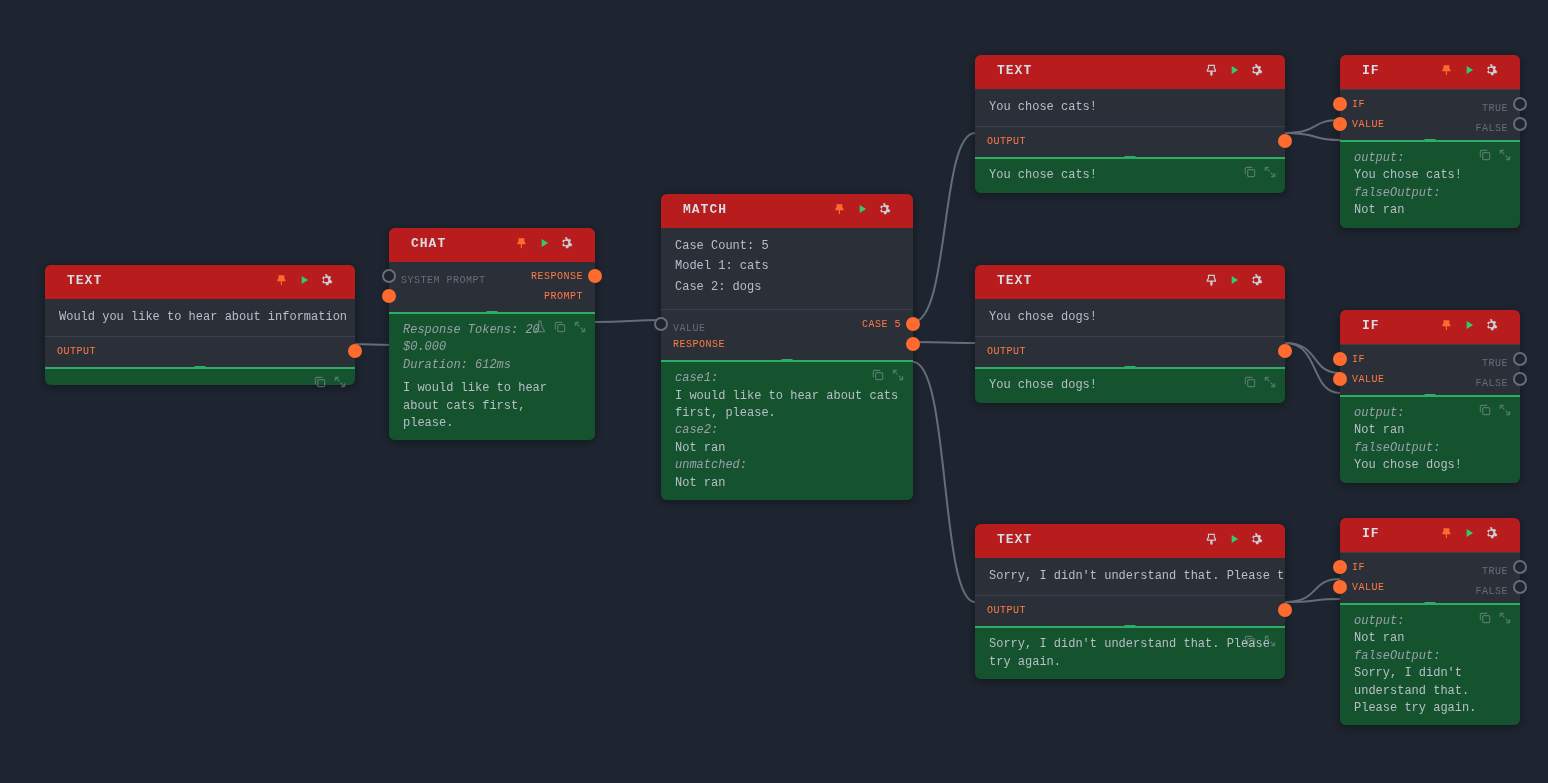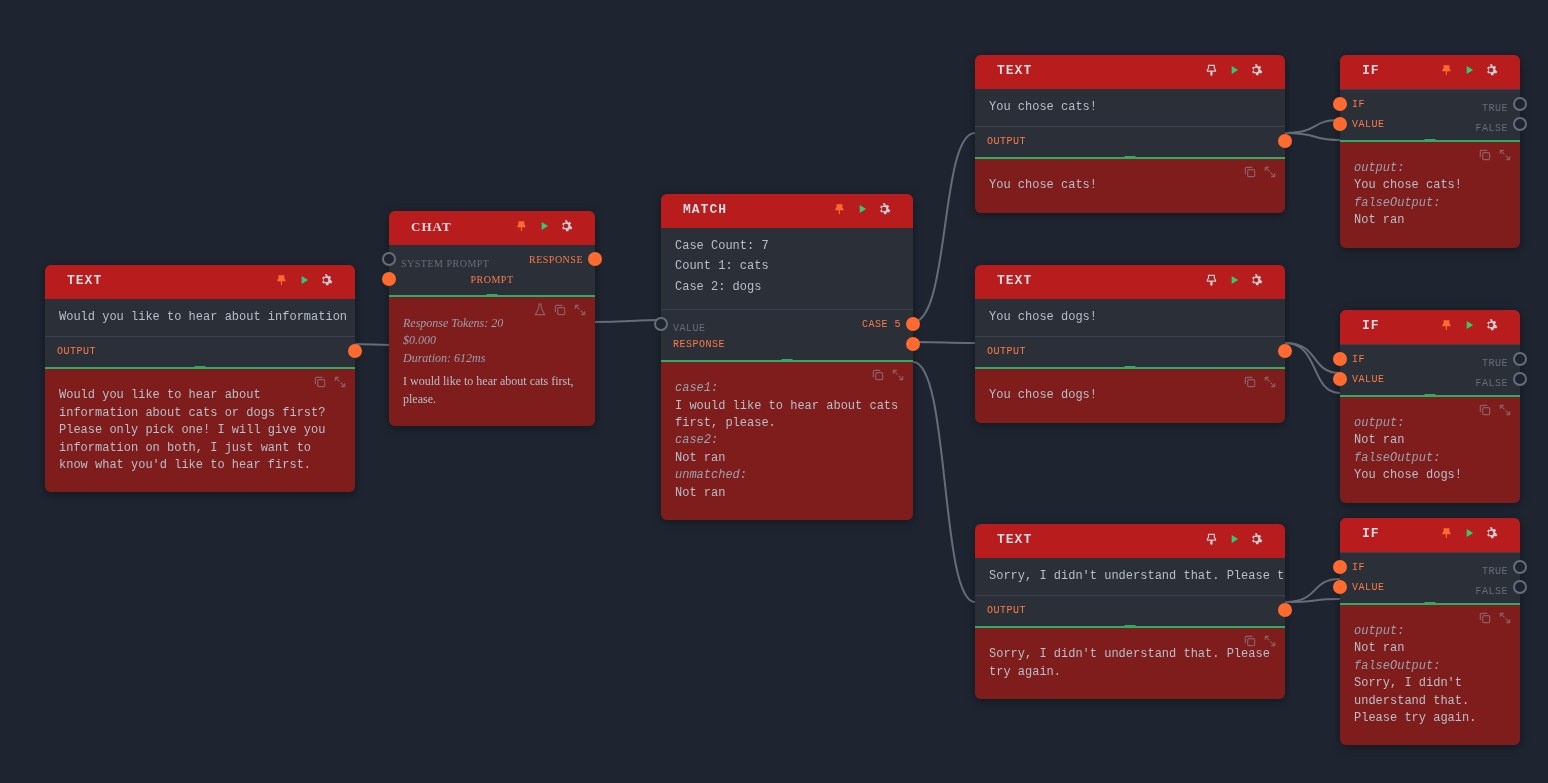--- a/index.html
+++ b/index.html
@@ -52,21 +52,21 @@
   min-height: 18px;
 }
 .port-row {
   display: flex;
   justify-content: flex-start;
   align-items: center;
   height: 20px;
   padding: 0 4px;
   position: relative;
 }
-.port-row.left { justify-content: center; }
+.port-row.left { justify-content: flex-end; }
 .port-row.both { justify-content: space-between; }
 .port-label {
   font-size: 10px;
   letter-spacing: 0.5px;
   margin: 0 8px;
 }
 .port-label.orange { color: #ff7a45; }
 .port-label.gray { color: #676d78; margin-top: 8px; }
 .port-dot {
   position: absolute;
@@ -91,22 +91,22 @@
   position: absolute;
   left: 50%;
   top: -1px;
   transform: translateX(-50%);
   width: 0; height: 0;
   border-left: 6px solid transparent;
   border-right: 6px solid transparent;
   border-top: 6px solid #2ecc71;
 }
 .node-output {
-  background: #7f1d1d;
-  padding: 18px 14px;
+  background: #14532d;
+  padding: 8px 14px;
   font-size: 12px;
   line-height: 1.45;
   color: #b8bfc9;
   border-radius: 0 0 6px 6px;
   position: relative;
 }
 .node-output .italic { font-style: italic; color: #9aa0aa; }
 .output-icons {
   position: absolute;
   right: 8px;
@@ -162,25 +162,24 @@
   <div class="node-output">
     <div class="output-icons">
       <span><svg class="small-icon" viewBox="0 0 24 24" fill="none" stroke="#9aa0aa" stroke-width="2">
               <rect x="8" y="8" width="12" height="12" rx="2"></rect>
               <path d="M4 16V6a2 2 0 012-2h10"></path>
             </svg></span>
       <span><svg class="small-icon" viewBox="0 0 24 24" fill="none" stroke="#9aa0aa" stroke-width="2">
               <path d="M4 4h6M4 4v6M4 4l7 7M20 20h-6M20 20v-6M20 20l-7-7"></path>
             </svg></span>
     </div>
-    <div>Would you like to hear about information about cats or dogs first? Please only pick one! I will give you information on both, I just want to know what you'd like to hear first.</div>
-  </div>
-</div>
-
-<div class="node" style="left:389px; top:211px; width:206px;font-family:Liberation Serif, serif;">
+  </div>
+</div>
+
+<div class="node" style="left:389px; top:228px; width:206px;">
   <div class="node-header">
     <span class="node-title">CHAT</span>
     <div class="node-actions">
       <span><svg class="icon" viewBox="0 0 24 24" fill="#ff6b2f">
               <path d="M16 4v5l2 3v2h-6v6l-1 1-1-1v-6H4v-2l2-3V4z"></path>
             </svg></span>
       <span><svg class="icon" viewBox="0 0 24 24" fill="#2ecc71">
               <path d="M8 5v14l11-7z"></path>
             </svg></span>
       <span><svg class="icon" viewBox="0 0 24 24" fill="#c8cdd4">
@@ -230,22 +229,22 @@
             </svg></span>
       <span><svg class="icon" viewBox="0 0 24 24" fill="#2ecc71">
               <path d="M8 5v14l11-7z"></path>
             </svg></span>
       <span><svg class="icon" viewBox="0 0 24 24" fill="#c8cdd4">
               <path d="M12 8a4 4 0 100 8 4 4 0 000-8zm9 4a7 7 0 01-.1 1.2l2 1.6-2 3.4-2.4-1a7 7 0 01-2 1.2l-.4 2.6h-4l-.4-2.6a7 7 0 01-2-1.2l-2.4 1-2-3.4 2-1.6a7 7 0 010-2.4l-2-1.6 2-3.4 2.4 1a7 7 0 012-1.2L10 2h4l.4 2.6a7 7 0 012 1.2l2.4-1 2 3.4-2 1.6c.1.4.1.8.1 1.2z"></path>
             </svg></span>
     </div>
   </div>
   <div class="node-body">
-    <div class="row">Case Count: 7</div>
-    <div class="row">Count 1: cats</div>
+    <div class="row">Case Count: 5</div>
+    <div class="row">Model 1: cats</div>
     <div class="row">Case 2: dogs</div>
   </div>
   <div class="node-ports">
     <div class="port-row both">
       <span class="port-dot in gray"></span>
       <span class="port-label gray" style="margin-right:auto;">VALUE</span>
       <span class="port-label orange">CASE 5</span>
       <span class="port-dot out orange"></span>
     </div>
     <div class="port-row">

